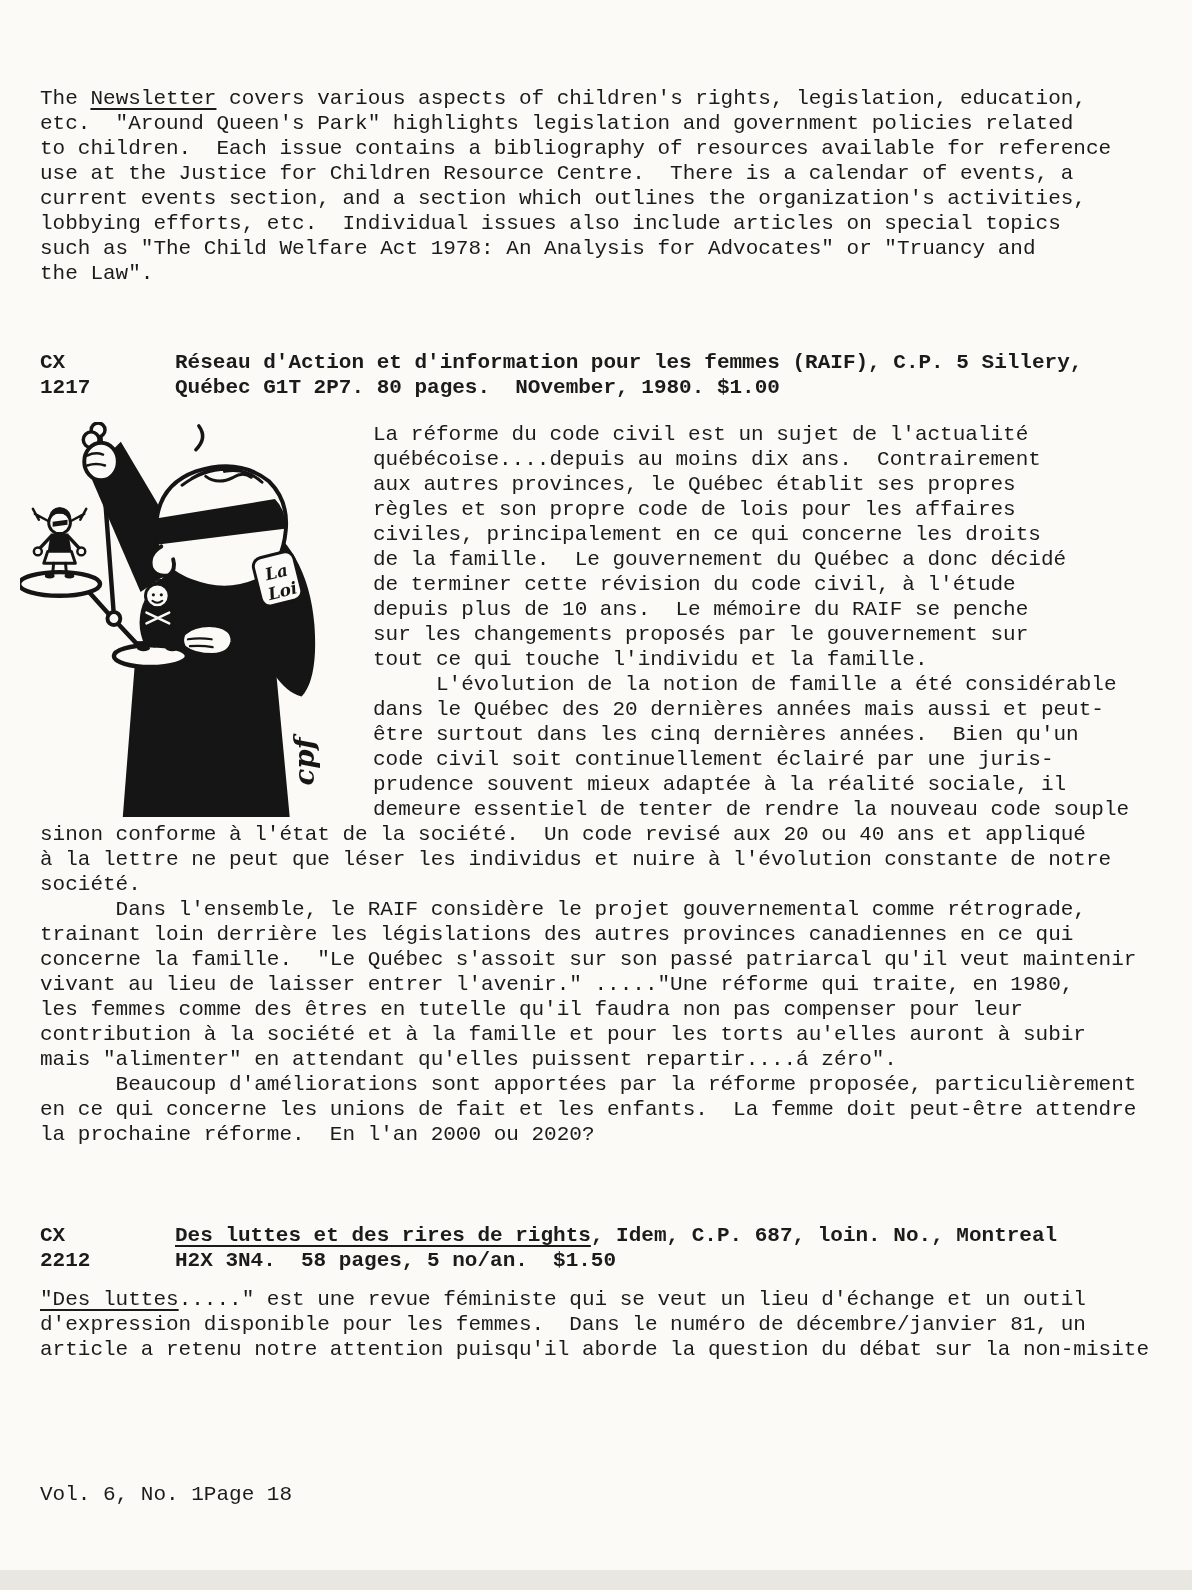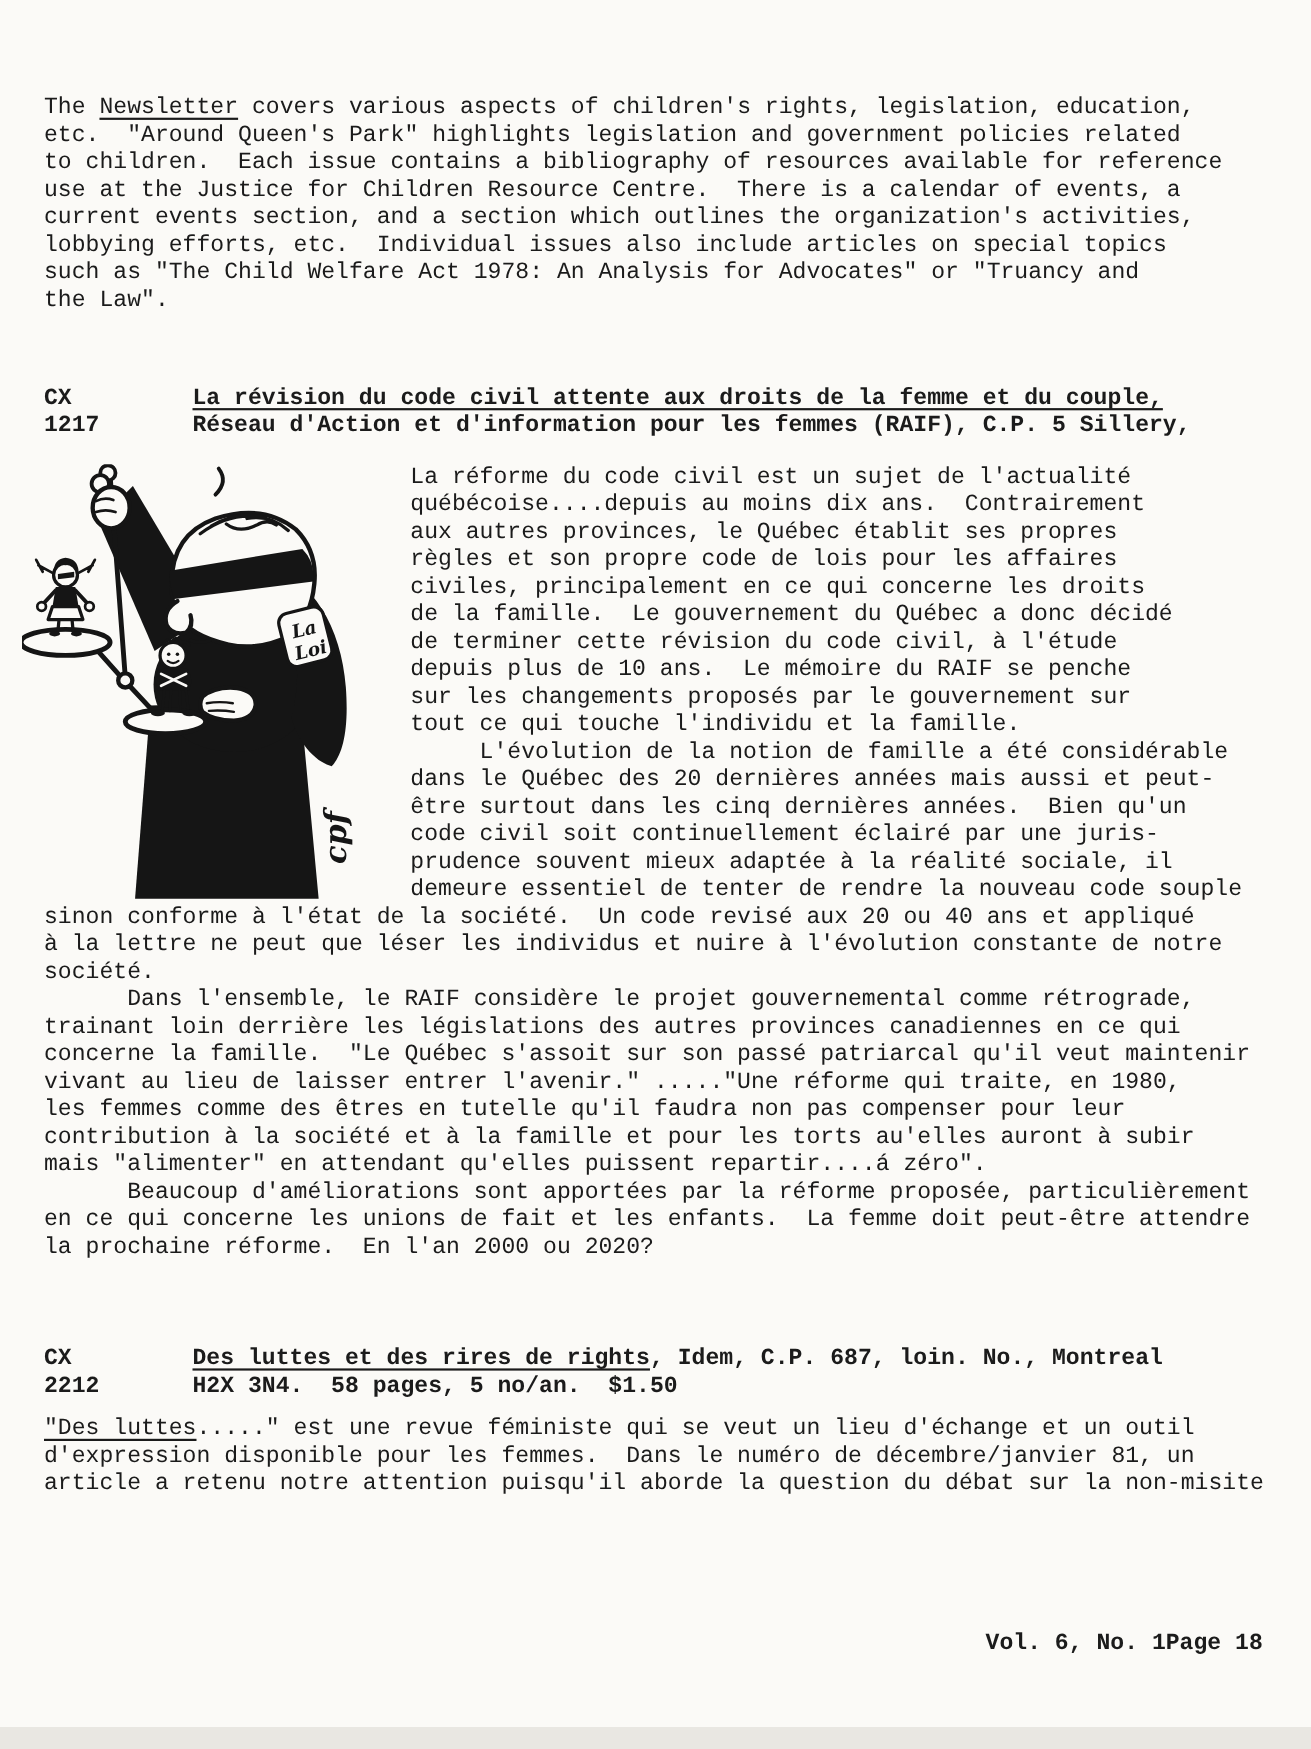--- a/index.html
+++ b/index.html
@@ -19,21 +19,21 @@
   .block{white-space:pre;margin:0;}
   .u{text-decoration:underline;text-underline-offset:4px;text-decoration-thickness:2px;}
   .entry{display:flex;margin-top:64px;font-weight:bold;}
   .entry .code{width:135px;flex:0 0 135px;}
   .entry-body div{white-space:pre;}
   .figrow{display:flex;align-items:flex-start;margin-left:-20px;margin-top:22px;}
   .cartoon{flex:0 0 330px;height:400px;}
   .beside{margin-left:23px;}
   .e2212{margin-top:76px;}
   .p2212{margin-top:14px;}
-  .footer{position:absolute;left:40px;right:44px;top:1482px;display:flex;justify-content:flex-end;font-weight:bold;}
+  .footer{position:absolute;left:40px;right:44px;top:1482px;display:flex;justify-content:flex-start;}
 </style>
 </head>
 <body>
 
 <div class="page">
 
   <p class="block intro"><span>The </span><span class="u">Newsletter</span><span> covers various aspects of children's rights, legislation, education,
 etc.  "Around Queen's Park" highlights legislation and government policies related
 to children.  Each issue contains a bibliography of resources available for reference
 use at the Justice for Children Resource Centre.  There is a calendar of events, a
@@ -41,22 +41,22 @@
 lobbying efforts, etc.  Individual issues also include articles on special topics
 such as "The Child Welfare Act 1978: An Analysis for Advocates" or "Truancy and
 the Law".</span></p>
 
   <div class="entry e2211">
     <div class="code">
       <div>CX</div>
       <div>1217</div>
     </div>
     <div class="entry-body">
-      <div class="u">La révision du code civil attente aux droits de la femme et du couple,</div>
       <div>Réseau d'Action et d'information pour les femmes (RAIF), C.P. 5 Sillery,</div>
+      <div>Québec G1T 2P7. 80 pages.  NOvember, 1980. $1.00</div>
     </div>
   </div>
 
   <div class="figrow">
     <div class="cartoon">
       <svg width="330" height="400" viewBox="0 0 330 405" xmlns="http://www.w3.org/2000/svg">
         <g stroke="#151515" fill="none" stroke-linecap="round" stroke-linejoin="round">
           <g stroke="none" fill="#151515">
             <path d="M116,222 L254,218 L271,400 L102,400 Z"></path>
             <ellipse cx="193" cy="203" rx="74" ry="62"></ellipse>

